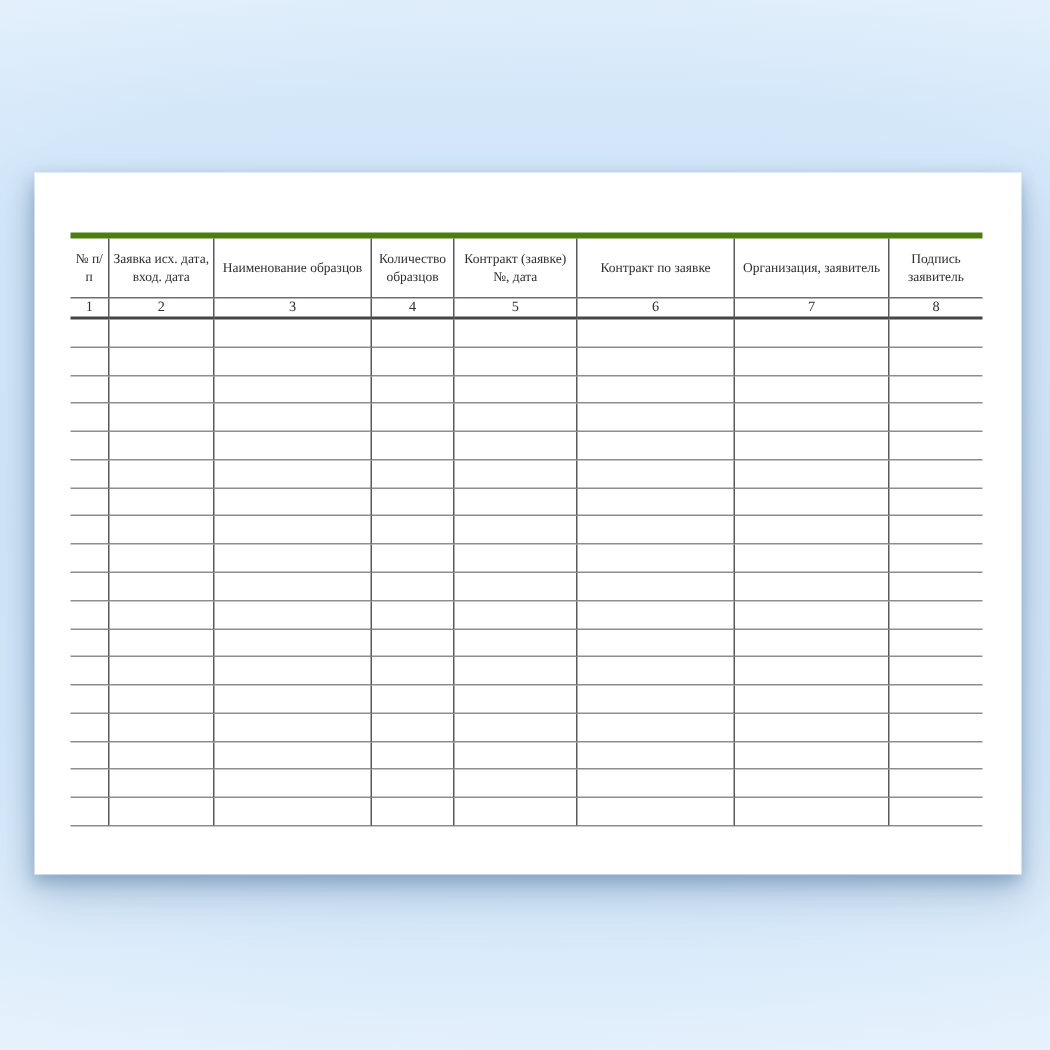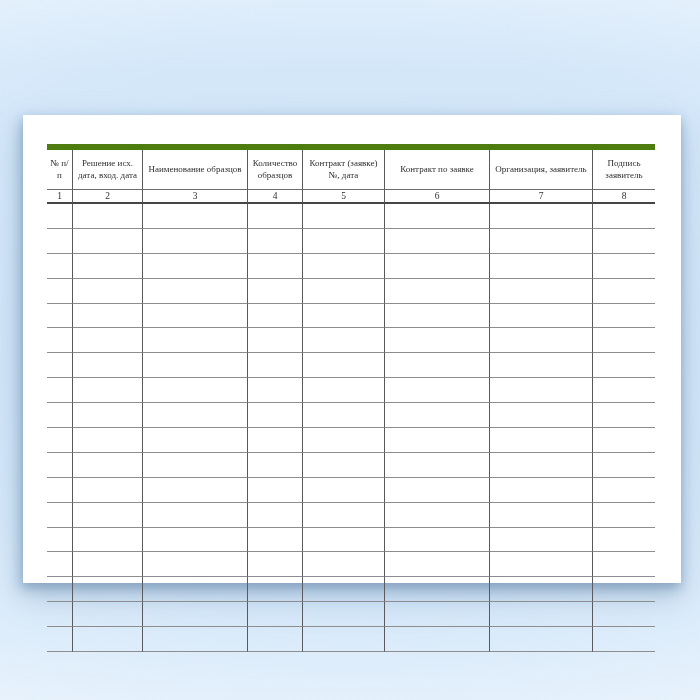--- a/index.html
+++ b/index.html
@@ -28,27 +28,27 @@
     height: 468px;
     background: #ffffff;
     box-shadow:
       0 4px 9px rgba(105, 138, 172, 0.45),
       0 14px 28px rgba(105, 138, 172, 0.35),
       -4px 6px 14px rgba(105, 138, 172, 0.30);
   }
   .register-table {
     position: absolute;
     left: 24px;   
-    top: 29px;    
+    top: 40px;    
     width: 608px;
-    height: 508px;
+    height: 396px;
     display: grid;
     grid-template-columns: 26px 70px 105px 55px 82px 105px 103px 62px;
     grid-template-rows: 40px 14px repeat(18, 1fr);
-    border-top: 6px solid #4d7c0f;
+    border-top: 4px solid #4d7c0f;
     box-sizing: border-box;
   }
   .cell {
     box-sizing: border-box;
     border-right: 1px solid #59595e;
     border-bottom: 1px solid #8d8d90;
     min-width: 0;
     min-height: 0;
   }
   .cell.last-col {
@@ -76,21 +76,21 @@
     border-bottom: 2px solid #454548;
   }
 </style>
 </head>
 <body>
 
 <div class="page-bg">
   <div class="paper">
     <div class="register-table" id="register-table">
         <div class="cell h">№ п/п</div>
-        <div class="cell h">Решение исх. дата, вход. дата</div>
+        <div class="cell h">Заявка исх. дата, вход. дата</div>
         <div class="cell h">Наименование образцов</div>
         <div class="cell h">Количество образцов</div>
         <div class="cell h">Контракт (заявке) №, дата</div>
         <div class="cell h">Контракт по заявке</div>
         <div class="cell h">Организация, заявитель</div>
         <div class="cell h last-col">Подпись заявитель</div>
         <div class="cell n">1</div>
         <div class="cell n">2</div>
         <div class="cell n">3</div>
         <div class="cell n">4</div>

